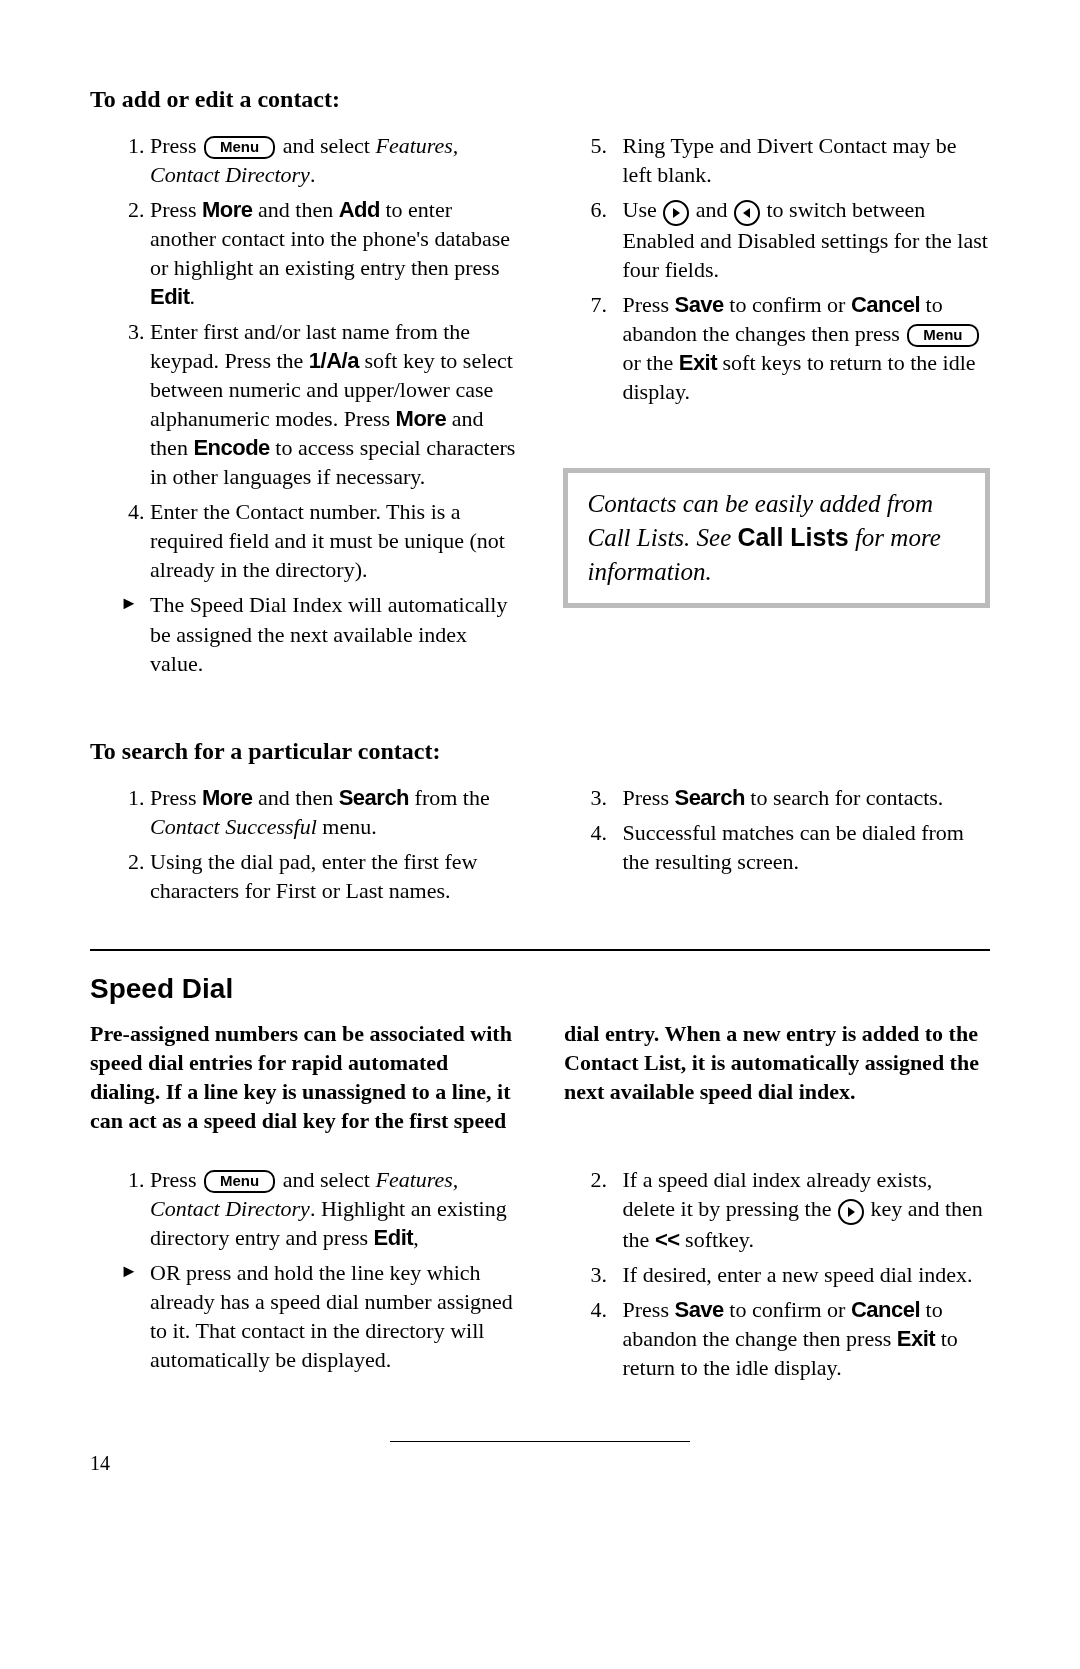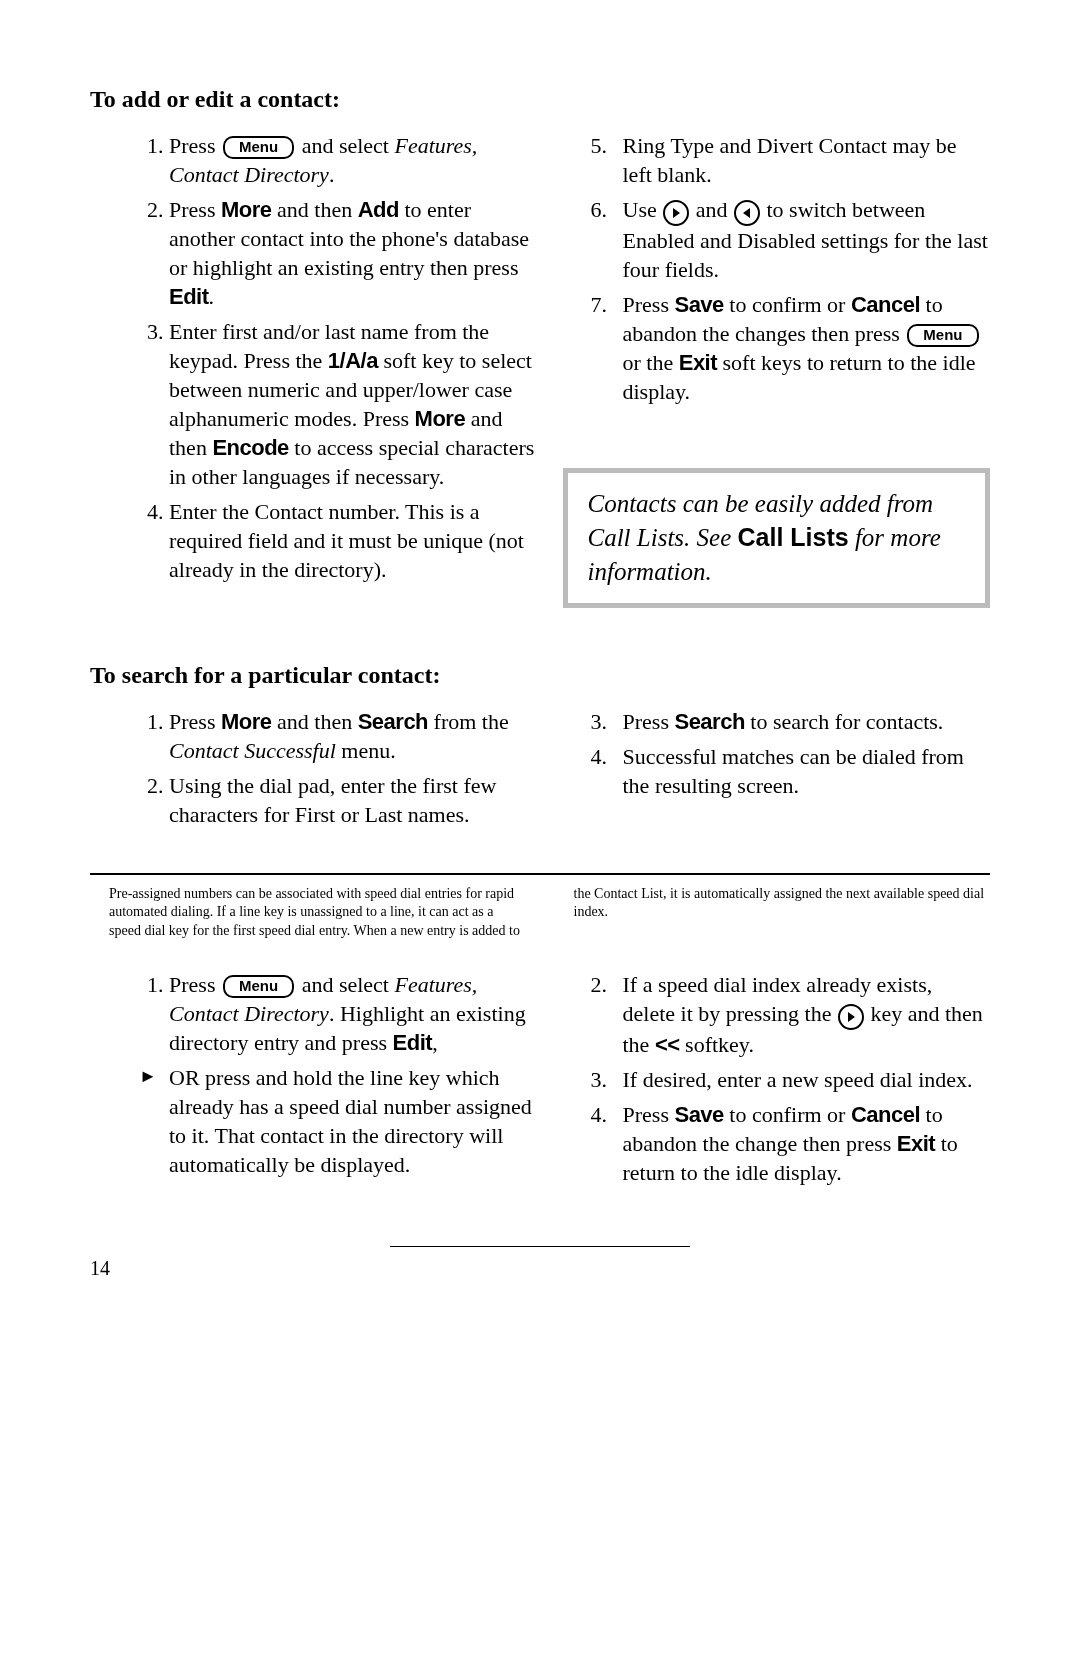--- a/index.html
+++ b/index.html
@@ -37,21 +37,20 @@
   }
   .two-col {
     display: flex;
     flex-wrap: wrap;
     justify-content: space-between;
   }
   .col {
     width: 47.5%;
     font-size: 22px;
     line-height: 1.32;
-    margin-left: 19px;
   }
   ol.list, ul.list {
     margin: 0;
     padding: 0 0 0 60px;
   }
   ol.list > li {
     margin-bottom: 6px;
   }
   .bullet-tri {
     list-style: none;
@@ -114,21 +113,21 @@
     display: inline-block;
     width: 300px;
     border-top: 1.5px solid #000;
   }
   .page-num {
     text-align: left;
     font-size: 20px;
     margin-top: 6px;
   }
 
-  .para { font-size: 14px; line-height: 1.32; }
+  .para { font-size: 22px; line-height: 1.32; font-weight: bold; }
 
   .ol-continue { counter-reset: item 4; }
   .ol-continue > li { list-style: none; position: relative; }
   .ol-continue > li::before {
     counter-increment: item;
     content: counter(item) ".";
     position: absolute;
     left: -32px;
   }
 
@@ -165,20 +164,21 @@
           <span class="menu-key">Menu</span>
           <span> and select </span><span class="italic">Features, Contact Directory</span><span>.</span>
         </li>
         <li>
           <span>Press </span><span class="sans-bold">More</span><span> and then </span><span class="sans-bold">Add</span><span> to enter another contact into the phone's database or highlight an existing entry then press </span><span class="sans-bold">Edit</span><span>.</span>
         </li>
         <li>
           <span>Enter first and/or last name from the keypad.  Press the </span><span class="sans-bold">1/A/a</span><span> soft key to select between numeric and upper/lower case alphanumeric modes. Press </span><span class="sans-bold">More</span><span> and then </span><span class="sans-bold">Encode</span><span>  to access special characters in other languages if necessary.</span>
         </li>
         <li>Enter the Contact number.  This is a required field and it must be unique (not already in the directory).</li>
+        <li class="bullet-tri">The Speed Dial Index will automatically be assigned the next available index value.</li>
       </ol>
     </div>
 
     <div class="col">
       <ol class="list ol-continue">
         <li>Ring Type and Divert Contact may be left blank.</li>
         <li>
           <span>Use </span>
           <span class="arrow-circ">
               <svg viewBox="0 0 14 14">
@@ -223,20 +223,21 @@
         <li>
           <span>Press </span><span class="sans-bold">Search</span><span> to search for contacts.</span>
         </li>
         <li>Successful matches can be dialed from the resulting screen.</li>
       </ol>
     </div>
   </div>
 
   <hr class="rule">
 
+  <div class="heading-section">Speed Dial</div>
 
   <div class="two-col">
     <div class="col para" style="width:100%; column-count:2; column-gap:48px;">Pre-assigned numbers can be associated with speed dial entries for rapid automated dialing.  If a line key is unassigned to a line, it can act as a speed dial key for the first speed dial entry.  When a new entry is added to the Contact List, it is automatically assigned the next available speed dial index.</div>
   </div>
 
   <div style="height:30px"></div>
 
   <div class="two-col">
     <div class="col">
       <ol class="list">

